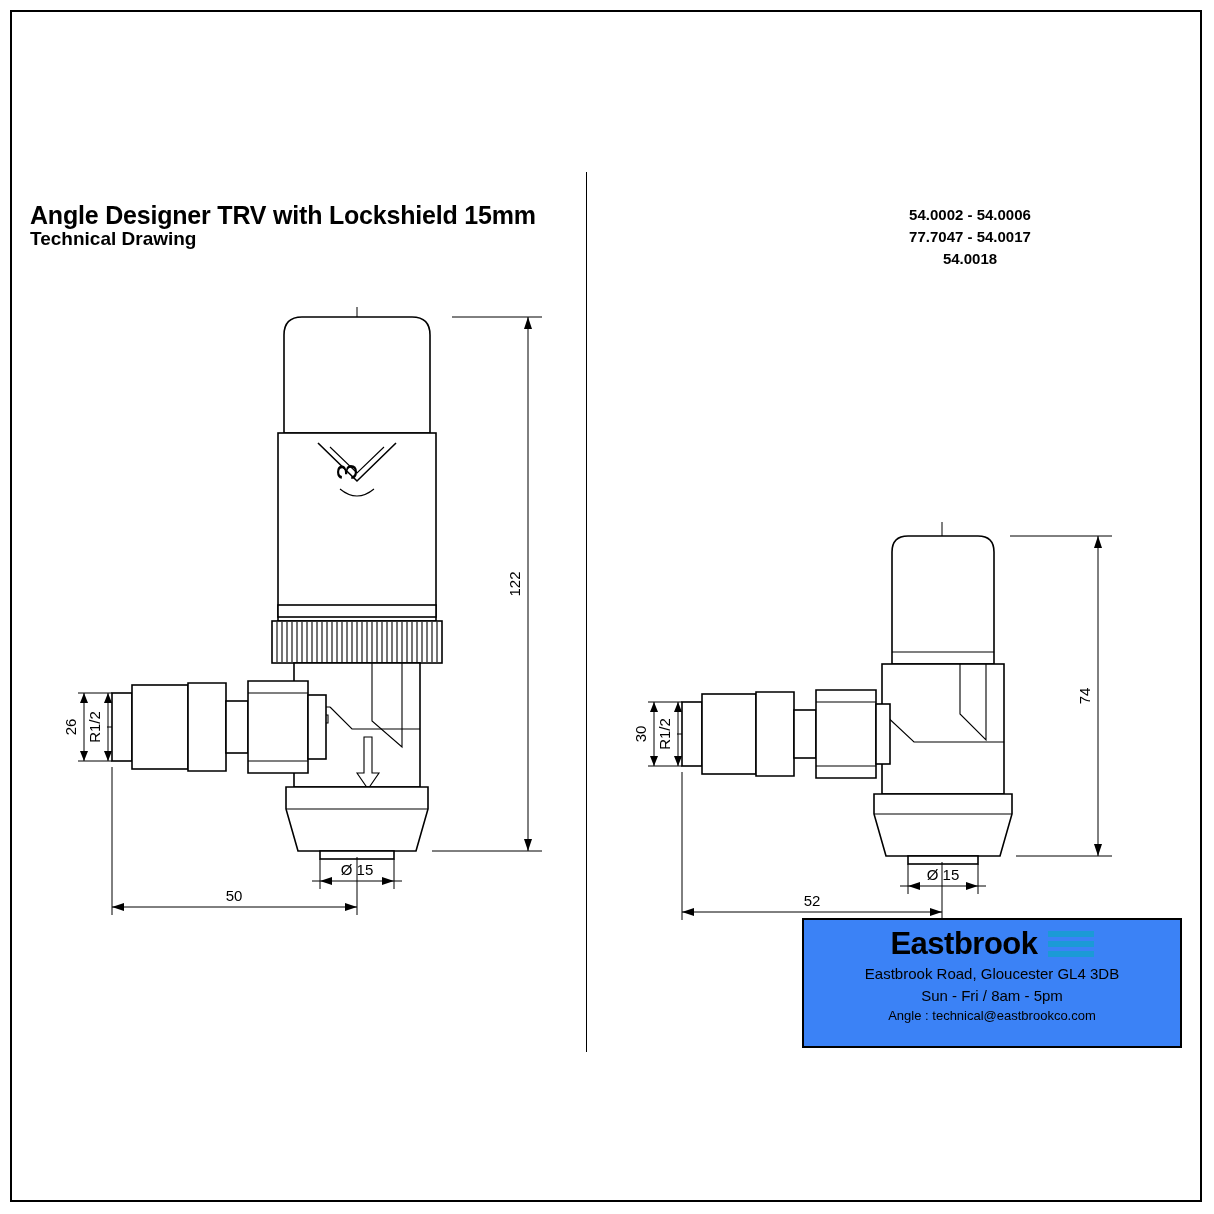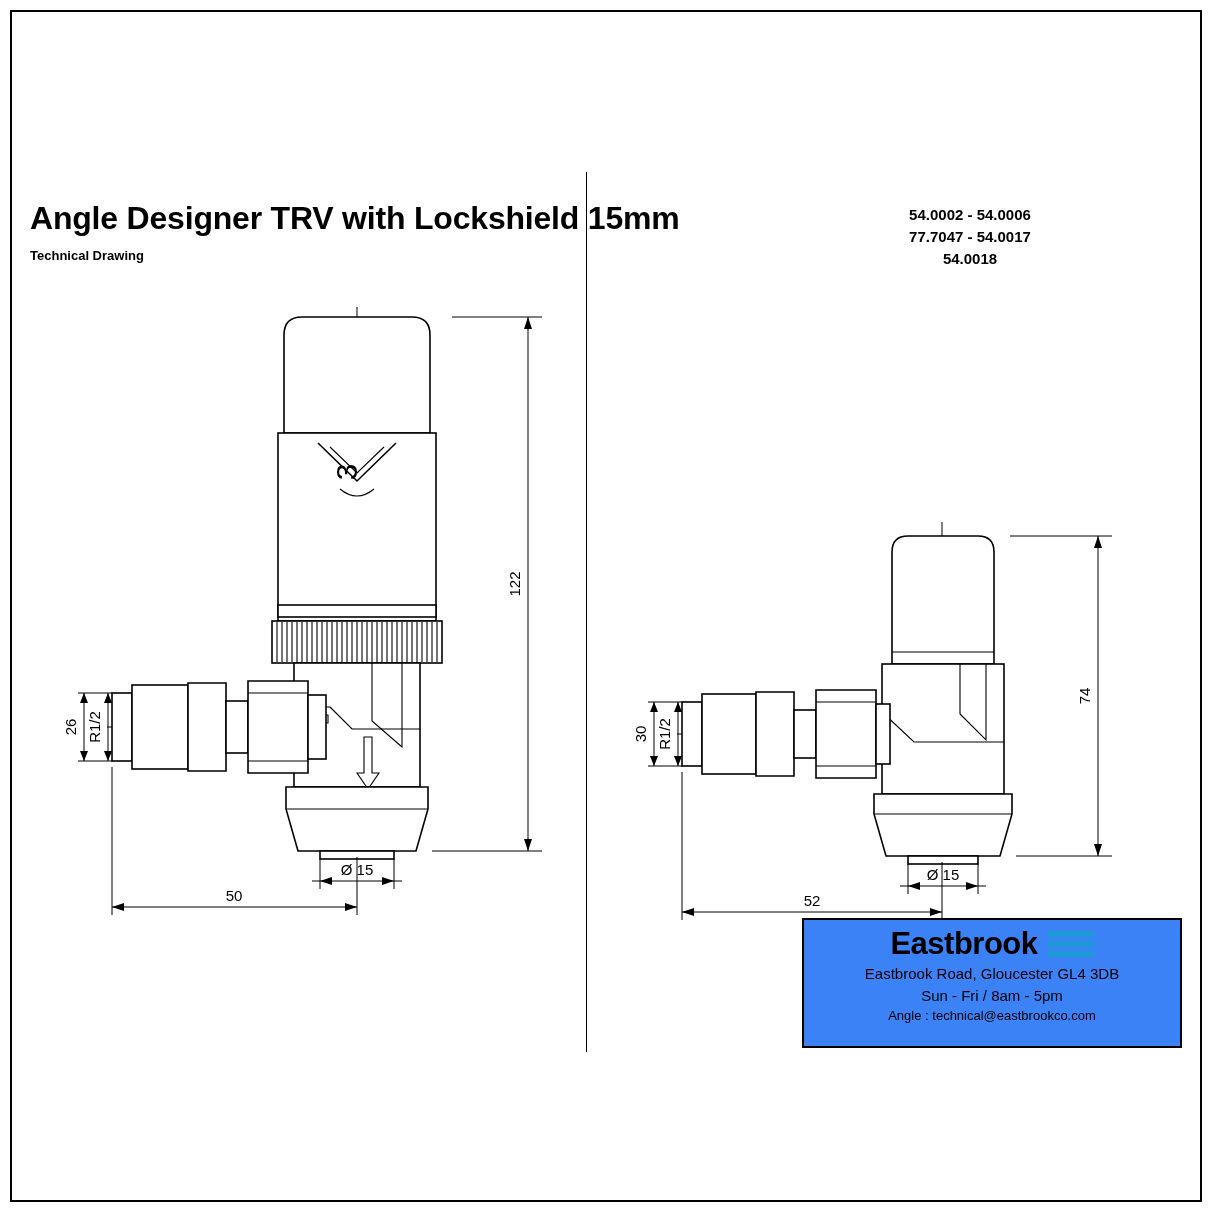--- a/index.html
+++ b/index.html
@@ -33,31 +33,31 @@
     background: #000;
   }
   
   .title-wrap {
     position: absolute;
     left: 18px;
     top: 190px;
     width: 640px;
   }
   .title-main {
-    font-size: 32px;
+    font-size: 25px;
     font-weight: bold;
     letter-spacing: -0.2px;
     line-height: 1.05;
     white-space: nowrap;
   }
   .title-sub {
-    font-size: 13px;
+    font-size: 19px;
     font-weight: bold;
     line-height: 1.05;
-    margin-top: 13px;
+    margin-top: 1px;
   }
   .codes {
     position: absolute;
     right: 20px;
     top: 192px;
     width: 420px;
     text-align: center;
     font-size: 15px;
     font-weight: bold;
     line-height: 1.45;

